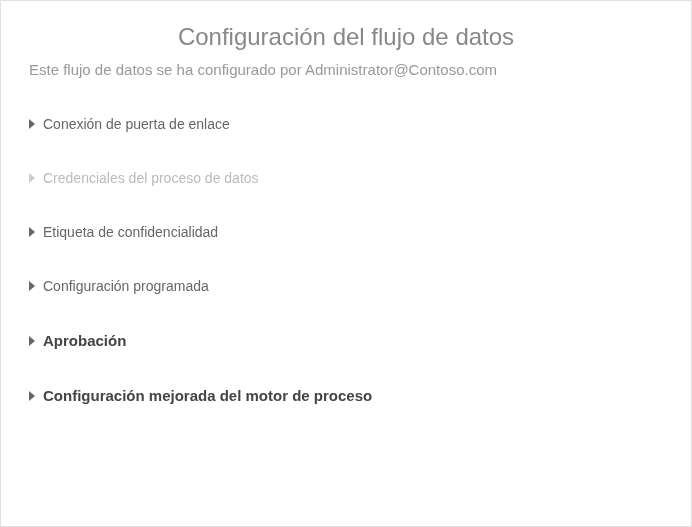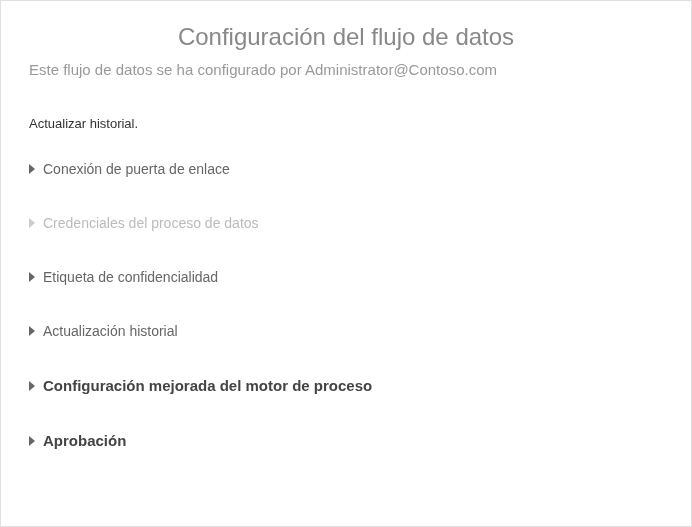--- a/index.html
+++ b/index.html
@@ -71,44 +71,43 @@
       font-size: 15px;
     }
   </style>
 </head>
 <body>
 
 <div class="container">
   <h1 class="page-title">Configuración del flujo de datos</h1>
   <div class="subtitle">Este flujo de datos se ha configurado por Administrator@Contoso.com</div>
 
-  <a class="history-link">Actualizar historial.</a>
 
   <div class="expand-section">
     <span class="expand-icon"></span>
     <span class="section-label">Conexión de puerta de enlace</span>
   </div>
 
   <div class="expand-section">
     <span class="expand-icon disabled"></span>
     <span class="section-label disabled">Credenciales del proceso de datos</span>
   </div>
 
   <div class="expand-section">
     <span class="expand-icon"></span>
     <span class="section-label">Etiqueta de confidencialidad</span>
   </div>
 
   <div class="expand-section">
     <span class="expand-icon"></span>
-    <span class="section-label">Actualización historial</span>
+    <span class="section-label">Configuración programada</span>
+  </div>
+
+  <div class="expand-section">
+    <span class="expand-icon"></span>
+    <span class="section-label bold">Aprobación</span>
   </div>
 
   <div class="expand-section">
     <span class="expand-icon"></span>
     <span class="section-label bold">Configuración mejorada del motor de proceso</span>
   </div>
-
-  <div class="expand-section">
-    <span class="expand-icon"></span>
-    <span class="section-label bold">Aprobación</span>
-  </div>
 </div>
 
 </body></html>

